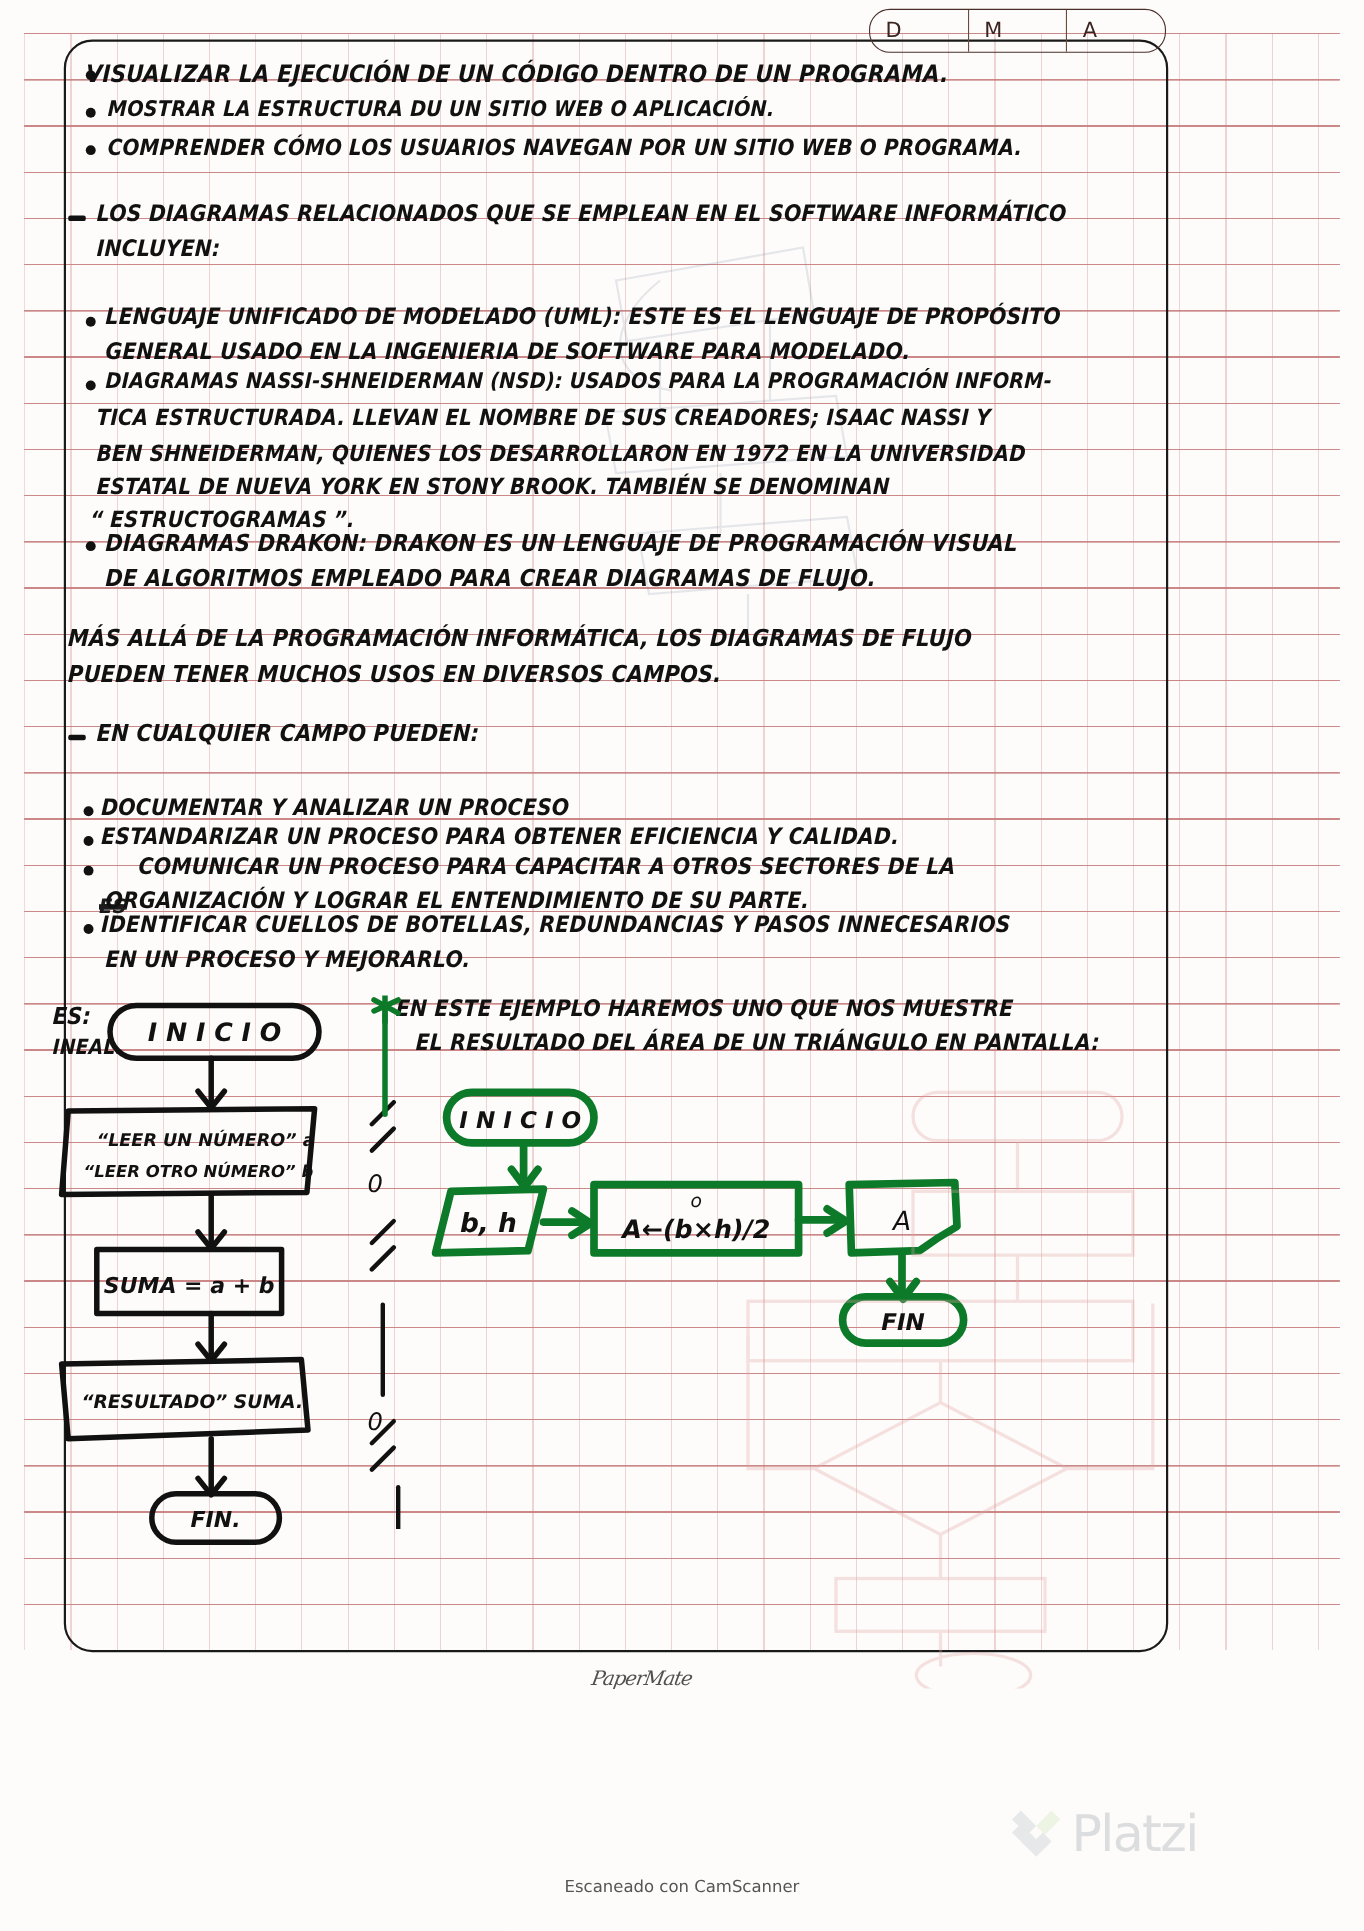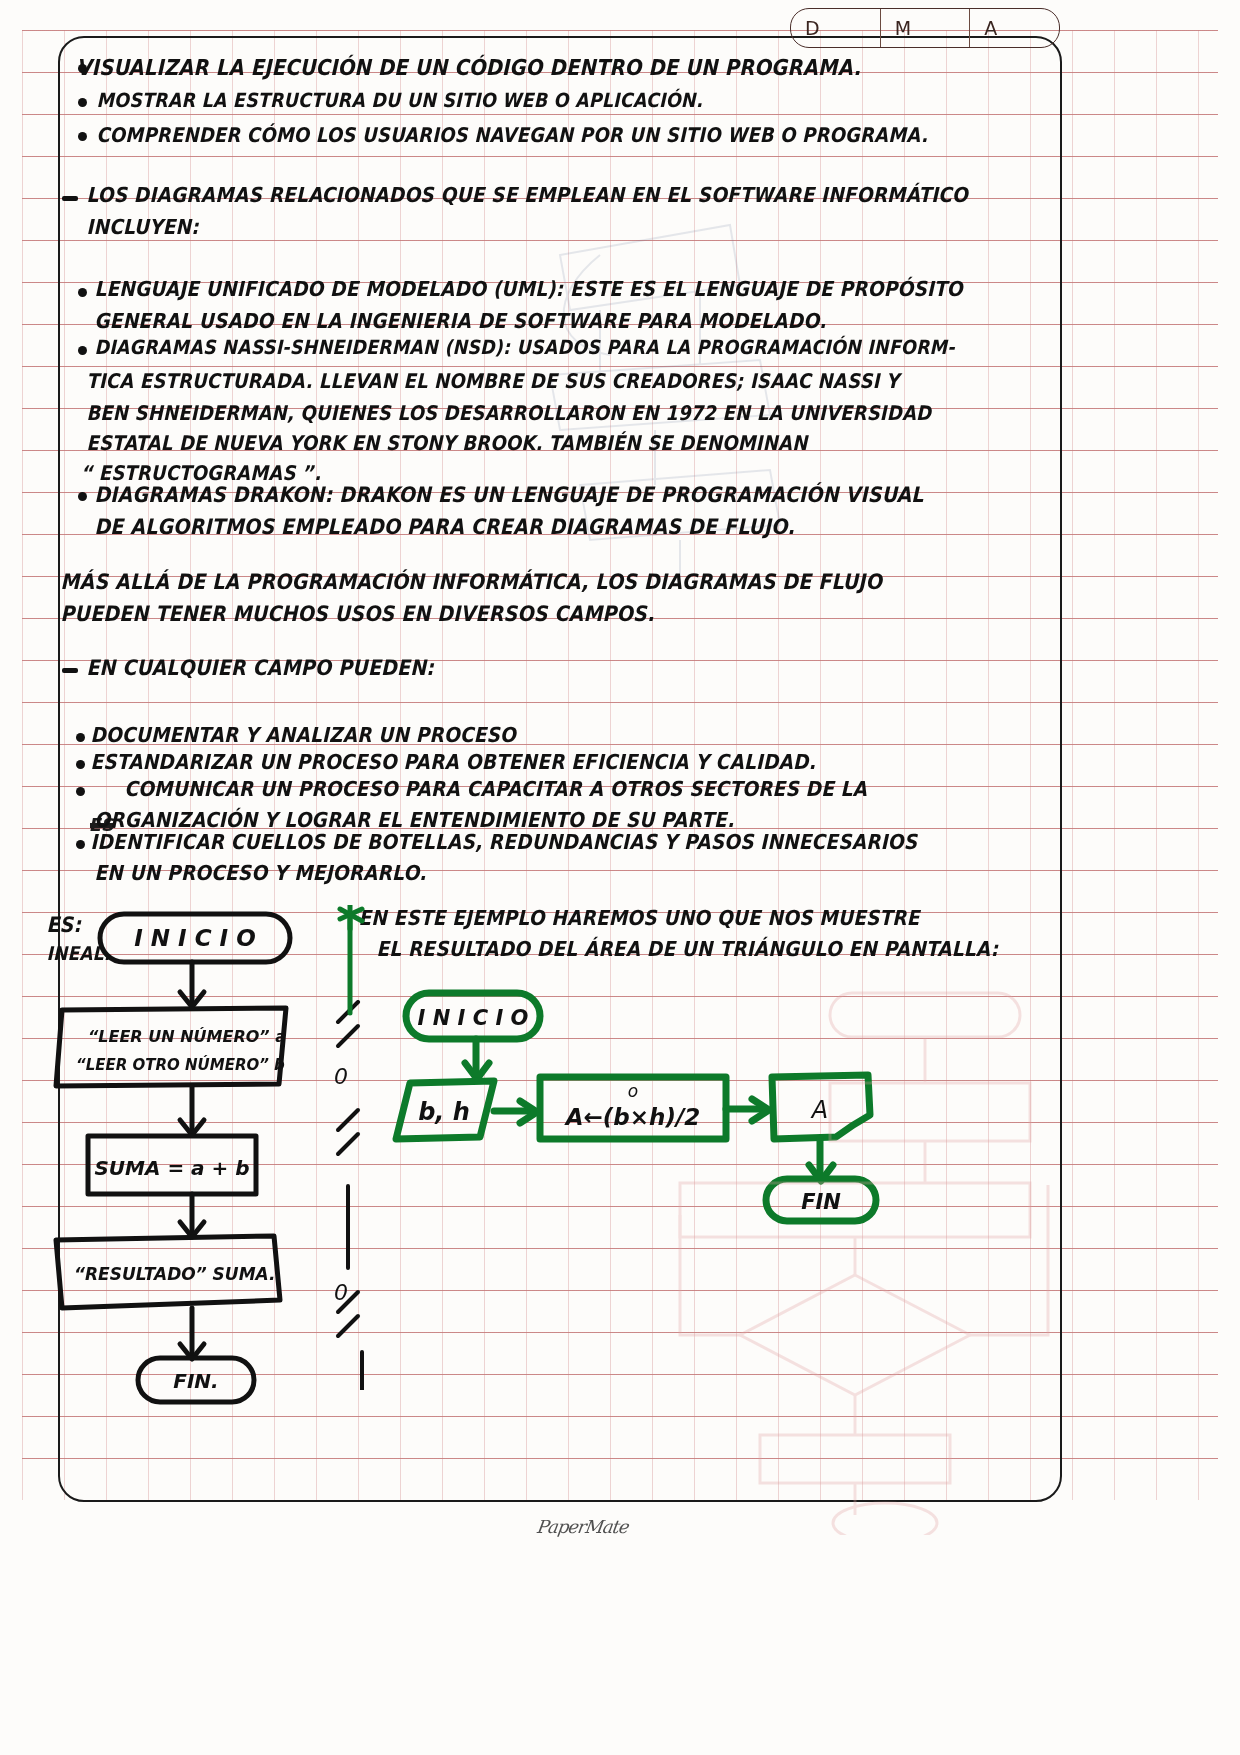--- a/index.html
+++ b/index.html
@@ -246,15 +246,24 @@
         <rect x="120" y="460" width="190" height="48"></rect>
         <path d="M215 508 L215 540"></path>
         <ellipse cx="245" cy="548" rx="52" ry="20"></ellipse>
         <path d="M100 360 L40 360 L40 240"></path>
       </g>
     </svg>
   </div>
 
   <div id="paper-brand">PaperMate</div>
 
-
+  <div id="platzi">
+    <svg width="44" height="50" viewBox="0 0 44 50">
+      <path d="M8 4 L22 18 L8 32 L0 24 L6 18 L0 12 Z" fill="#b9c2c8"></path>
+      <path d="M22 18 L36 4 L44 12 L30 26 Z" fill="#cfe4b8"></path>
+      <path d="M8 32 L22 46 L36 32 L28 24 L22 30 L16 24 Z" fill="#b9c2c8"></path>
+    </svg>
+    <span class="word">Platzi</span>
+  </div>
+
+  <div id="scan-note">Escaneado con CamScanner</div>
 
 </div>
 
 </body></html>

